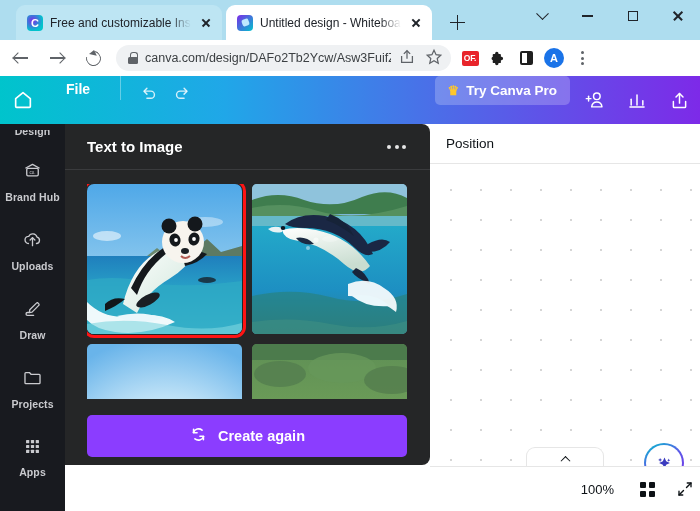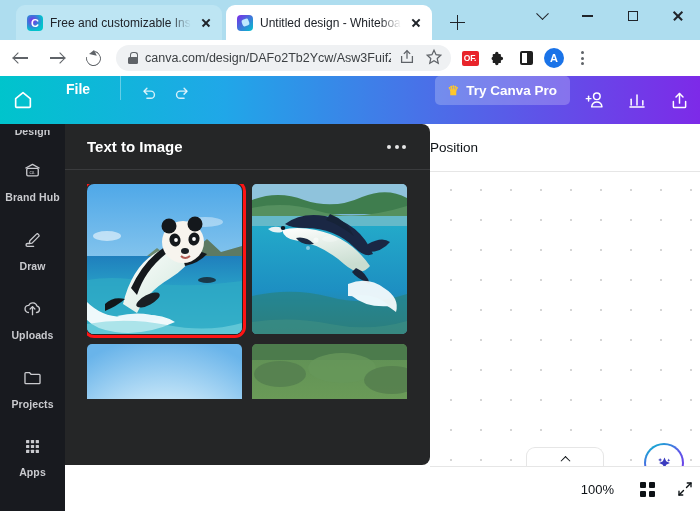--- a/index.html
+++ b/index.html
@@ -244,21 +244,21 @@
     width: 5px; height: 5px; border-left: 1.4px solid #fff; border-bottom: 1.4px solid #fff;
     transform: rotate(45deg); margin-left: 2px;
   }
 
   
   .canvas-wrap {
     position: absolute; left: 430px; top: 124px; width: 270px; height: 387px;
     background: #fff;
   }
   .canvas-head {
-    height: 48px; display: flex; align-items: center; 
+    height: 40px; display: flex; align-items: center; padding-left: 16px;
     border-bottom: 1px solid #e6e6e6; background: #fff;
   }
   .canvas-head .lbl { font-size: 13.5px; color: #0d1216; }
   .dotgrid {
     position: absolute; left: 0; top: 42px; width: 270px; height: 303px;
     background-image: radial-gradient(#d6d6d6 1.1px, transparent 1.2px);
     background-size: 30px 30px; background-position: 6px 9px;
   }
   .magic-btn {
     position: absolute; right: 16px; bottom: 28px;
@@ -452,36 +452,36 @@
           <rect x="6.5" y="10.5" width="13" height="8.5" rx="1.4"></rect>
           <text x="13" y="16.6" font-size="5" fill="currentColor" stroke="none" text-anchor="middle" font-family="Liberation Sans, sans-serif">co.</text>
         </svg>
       </span>
       <span class="rail-label">Brand Hub</span>
     </div>
 
     <div class="rail-item">
       <span>
         <svg viewBox="0 0 26 26" width="23" height="23" fill="none" stroke="currentColor" stroke-width="1.5" stroke-linecap="round" stroke-linejoin="round">
-          <path d="M18.6 6.3l1.5 1.5a1.2 1.2 0 010 1.7l-7.6 7.6-3 .4.4-3 7.6-7.6a1.2 1.2 0 011.1-.6z"></path>
-          <path d="M9.4 17.5H7.3a1.6 1.6 0 000 3.2h7"></path>
-        </svg>
-      </span>
-      <span class="rail-label">Draw</span>
+          <path d="M8.4 17.5a4 4 0 01.3-8 5 5 0 019.4.9 3.6 3.6 0 01-.6 7.1"></path>
+          <path d="M13 20V11"></path>
+            <path d="M10.3 13.6L13 10.9l2.7 2.7"></path>
+        </svg>
+      </span>
+      <span class="rail-label">Uploads</span>
     </div>
 
     <div class="rail-item">
       <span>
         <svg viewBox="0 0 26 26" width="23" height="23" fill="none" stroke="currentColor" stroke-width="1.5" stroke-linecap="round" stroke-linejoin="round">
-          <path d="M8.4 17.5a4 4 0 01.3-8 5 5 0 019.4.9 3.6 3.6 0 01-.6 7.1"></path>
-          <path d="M13 20V11"></path>
-            <path d="M10.3 13.6L13 10.9l2.7 2.7"></path>
-        </svg>
-      </span>
-      <span class="rail-label">Uploads</span>
+          <path d="M18.6 6.3l1.5 1.5a1.2 1.2 0 010 1.7l-7.6 7.6-3 .4.4-3 7.6-7.6a1.2 1.2 0 011.1-.6z"></path>
+          <path d="M9.4 17.5H7.3a1.6 1.6 0 000 3.2h7"></path>
+        </svg>
+      </span>
+      <span class="rail-label">Draw</span>
     </div>
 
     <div class="rail-item">
       <span>
         <svg viewBox="0 0 26 26" width="23" height="23" fill="none" stroke="currentColor" stroke-width="1.5" stroke-linejoin="round">
           <path d="M4.5 19V8.4a1 1 0 011-1h4l1.8 2h9.2a1 1 0 011 1V19a1 1 0 01-1 1h-15a1 1 0 01-1-1z"></path>
         </svg>
       </span>
       <span class="rail-label">Projects</span>
     </div>
@@ -634,20 +634,31 @@
           <path d="M24 92 q-8 -10 -16 -6 q6 10 16 10 z" fill="#1a1f24"></path>
           <path d="M10 86 q-8 -1 -12 4 q8 4 13 1 z" fill="#f7e8cf"></path>
           <ellipse cx="22" cy="86" rx="3.4" ry="2.8" fill="#0f1318"></ellipse>
           <ellipse cx="44" cy="92" rx="10" ry="6" fill="#151a1f" transform="rotate(-12 44 92)"></ellipse>
           <path d="M108 86 q16 -8 26 0 q-10 12 -28 10 z" fill="#141a1f"></path>
           <path d="M0 120 q40 -8 80 0 q40 8 75 -4 v34 H0 Z" fill="#6fa45c"></path>
         </svg>
       </div>
     </div>
 
+    <div class="btn-create">
+      <span>
+        <svg viewBox="0 0 24 24" width="19" height="19" fill="none" stroke="#fff" stroke-width="2" stroke-linecap="round" stroke-linejoin="round">
+          <path d="M5.5 9.5a7 7 0 0111-3"></path>
+            <path d="M18.5 14.5a7 7 0 01-11 3"></path>
+          <path d="M5.8 5.3v4.4h4.4"></path>
+            <path d="M18.2 18.7v-4.4h-4.4"></path>
+        </svg>
+      </span>
+      <span>Create again</span>
+    </div>
 
   </div>
 
   <div class="collapse-tab">
     <span class="ch"></span>
   </div>
 
   <div class="canvas-wrap">
     <div class="canvas-head">
       <span class="lbl">Position</span>

